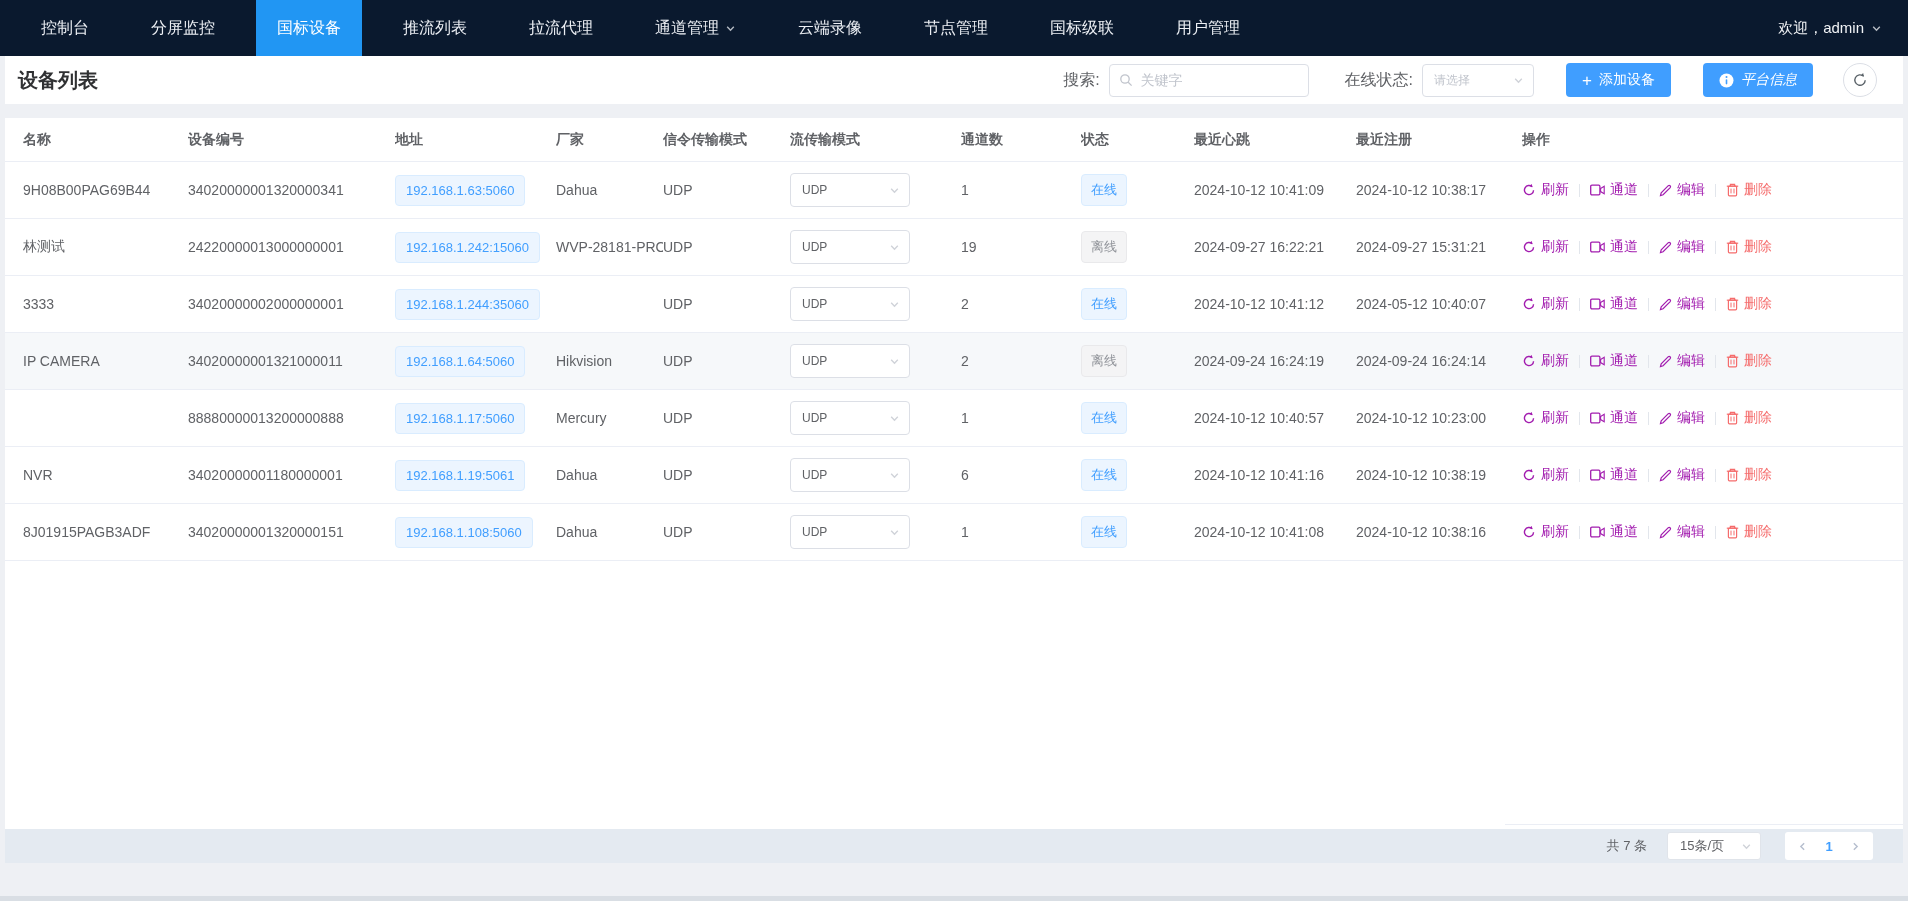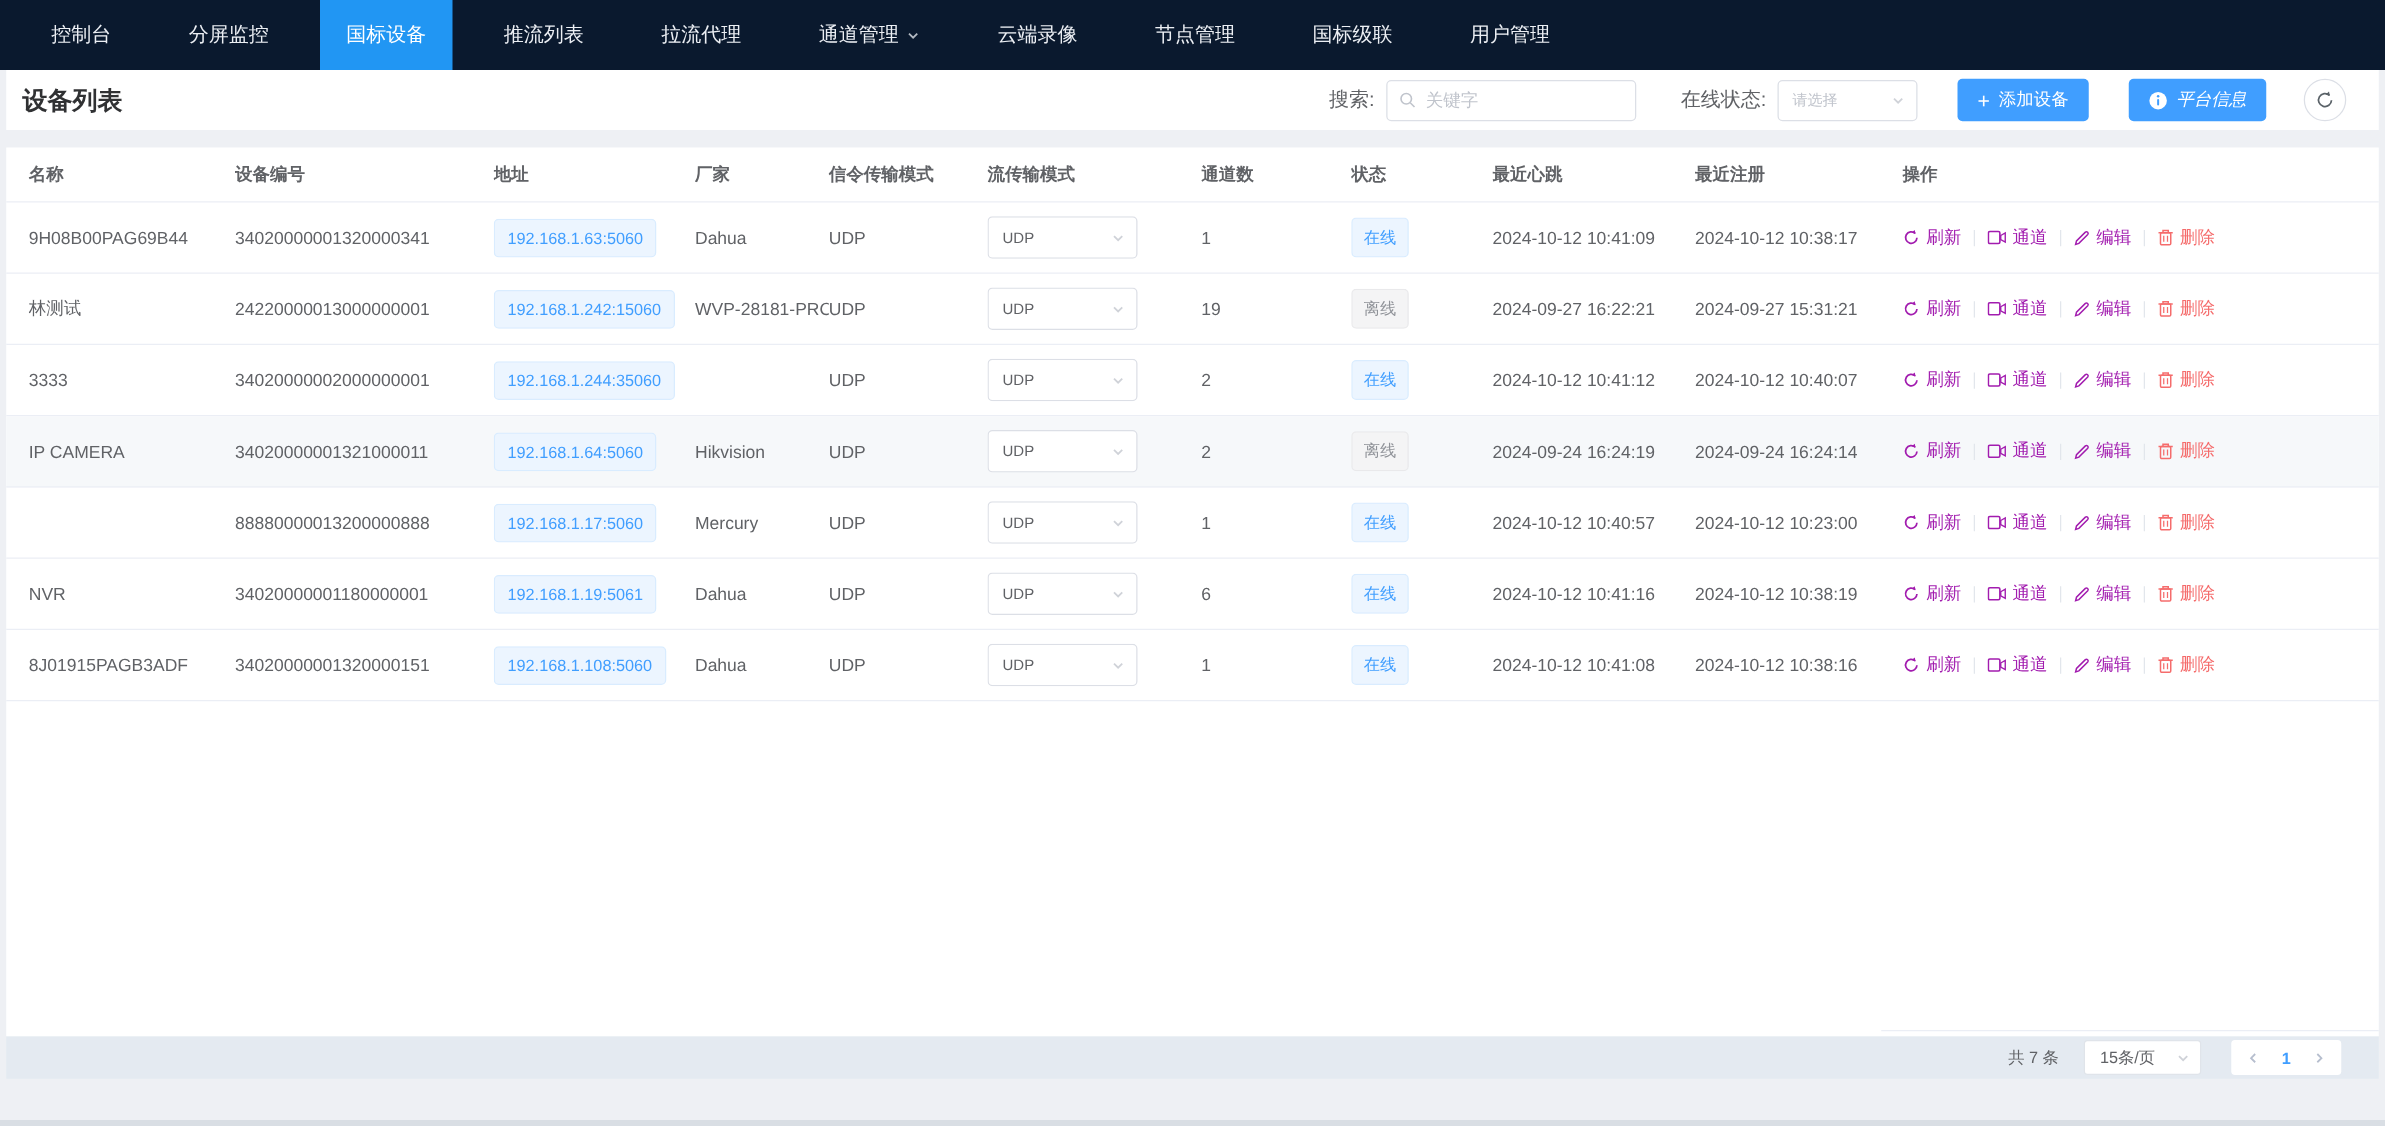--- a/index.html
+++ b/index.html
@@ -107,20 +107,28 @@
   <div class="nav-item">
       <span>节点管理</span>
     </div>
   <div class="nav-item">
       <span>国标级联</span>
     </div>
   <div class="nav-item">
       <span>用户管理</span>
     </div>
   <div class="nav-spacer"></div>
+  <div class="nav-user">
+    <span>欢迎，admin</span>
+    <span class="chev">
+      <svg width="11" height="11" viewBox="0 0 10 10">
+          <path d="M2 3.5 L5 6.5 L8 3.5" fill="none" stroke="currentColor" stroke-width="1.3"></path>
+        </svg>
+    </span>
+  </div>
 </div>
 
 <div class="toolbar">
   <div class="page-title">设备列表</div>
   <div class="tb-controls">
     <span class="ctl-label">搜索:</span>
     <div class="search-box">
       <span class="search-ic">
         <svg width="14" height="14" viewBox="0 0 14 14">
             <circle cx="6" cy="6" r="4.2" fill="none" stroke="#c0c4cc" stroke-width="1.3"></circle>
@@ -316,21 +324,21 @@
         <span class="chev" style="color:#c0c4cc">
           <svg width="11" height="11" viewBox="0 0 10 10">
                 <path d="M2 3.5 L5 6.5 L8 3.5" fill="none" stroke="currentColor" stroke-width="1.3"></path>
               </svg>
         </span>
       </div>
     </div>
     <div class="cell">2</div>
     <div class="cell"><span class="tag tag-online">在线</span></div>
     <div class="cell">2024-10-12 10:41:12</div>
-    <div class="cell">2024-10-12 10:40:07</div>
+    <div class="cell">2024-05-12 10:40:07</div>
     <div class="cell ops">
           <span class="action">
             <span style="display:inline-flex">
               <svg width="14" height="14" viewBox="0 0 16 16">
                 <path d="M13.2 8.2 a5.2 5.2 0 1 1 -1.6 -3.9" fill="none" stroke="currentColor" stroke-width="1.6"></path>
                 <path d="M11.2 1.1 L11.9 4.8 L8.4 3.5 Z" fill="currentColor"></path>
               </svg>
             </span>
             <span>刷新</span>
           </span>

